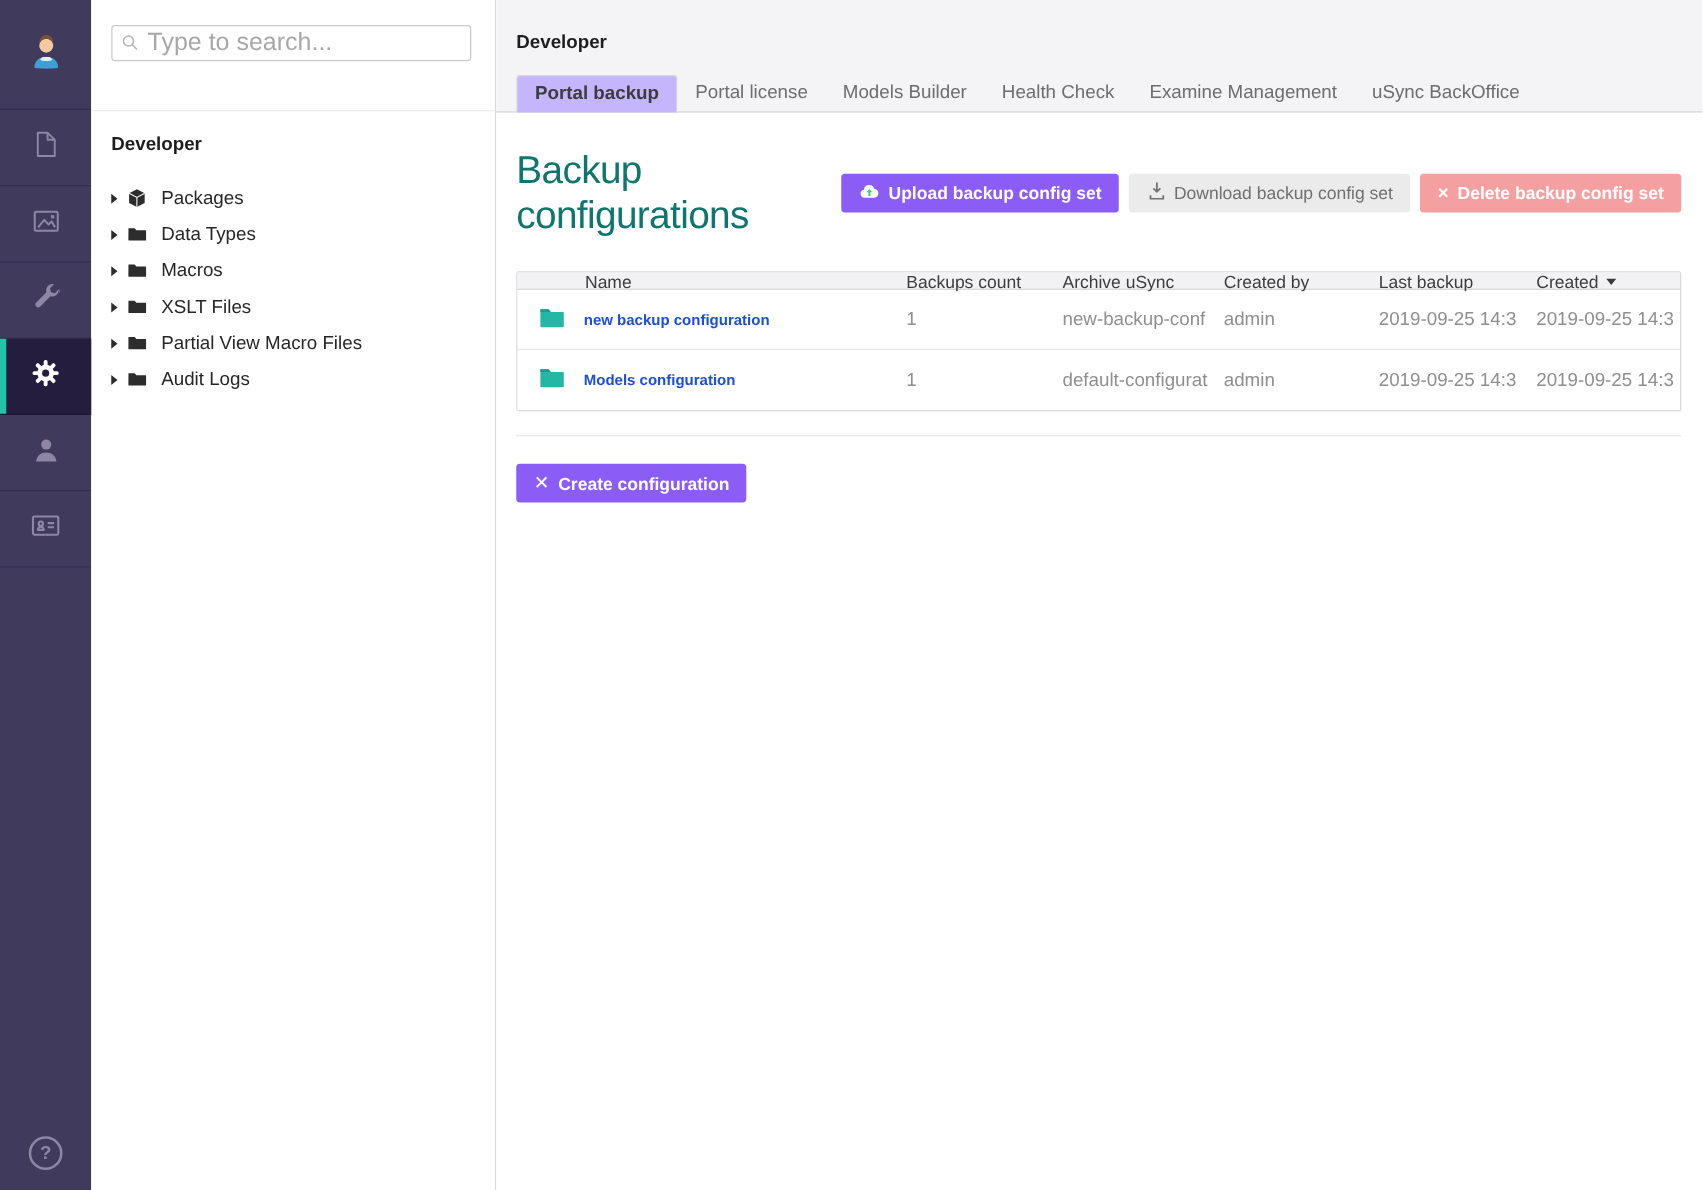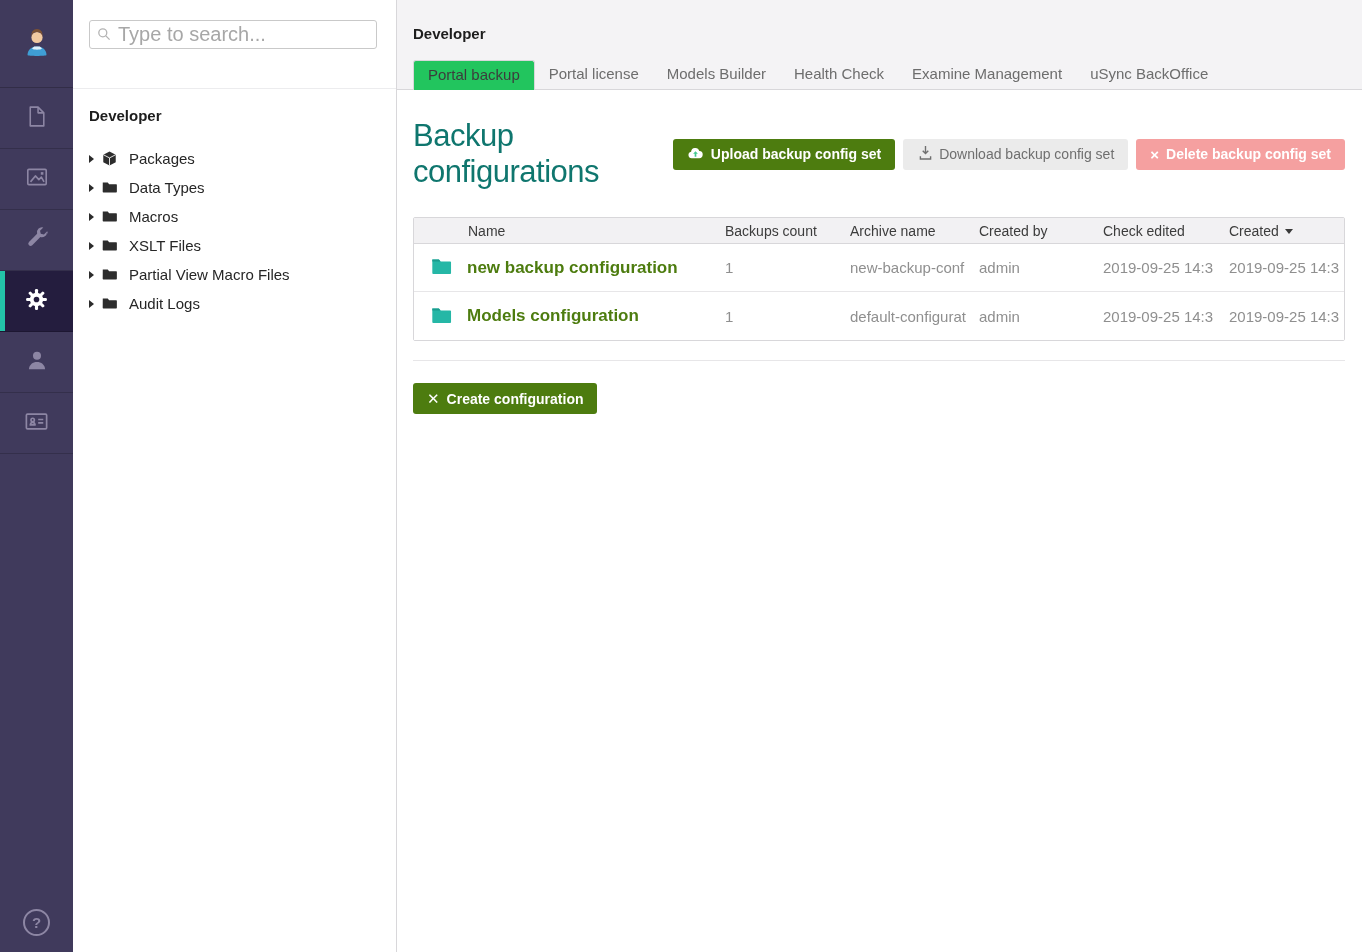--- a/index.html
+++ b/index.html
@@ -29,42 +29,42 @@
   .caret { width:0; height:0; border-left:5px solid #2b2b2b; border-top:4px solid transparent; border-bottom:4px solid transparent; margin-right:7px; }
   .tree-ico { width:17px; height:17px; margin-right:11px; color:#2d2d2d; display:flex; }
   .tree-label { font-size:15px; color:#262626; }
 
   
   .main { flex:1; display:flex; flex-direction:column; background:#fff; min-width:0; }
   .main-header { background:#f4f3f5; border-bottom:1px solid #d8d7da; padding:0 16px; height:90px; display:flex; flex-direction:column; }
   .main-title { font-size:15px; font-weight:bold; color:#1d1d1d; margin-top:25px; }
   .tabs { display:flex; margin-top:auto; }
   .tab { font-size:15px; color:#6d6d6d; padding:5px 14px 6px; cursor:pointer; white-space:nowrap; }
-  .tab.active { background:#22c55e; color:#3c3c3c; border:1px solid #d8d7da; border-bottom:none; border-radius:3px 3px 0 0; margin-bottom:-1px; padding-bottom:7px; }
+  .tab.active { background:#c4b5fd; color:#3c3c3c; border:1px solid #d8d7da; border-bottom:none; border-radius:3px 3px 0 0; margin-bottom:-1px; padding-bottom:7px;font-weight:bold; }
 
   .content { padding:28px 17px 0 16px; }
   .title-row { display:flex; align-items:center; }
   .page-h1 { font-size:31px; font-weight:300; color:#0f766e; letter-spacing:-0.5px; }
   .btn-group { margin-left:auto; display:flex; gap:8px; }
   .btn { height:31px; border:none; border-radius:3px; padding:0 14px; font-size:14px; display:inline-flex; align-items:center; gap:7px; cursor:pointer; font-family:inherit; white-space:nowrap; }
-  .btn-green { background:#4d7c0f; color:#fff; font-weight:bold; }
+  .btn-green { background:#8b5cf6; color:#fff; font-weight:bold; }
   .btn-gray  { background:#ebebeb; color:#6f6f6f;padding-left:16px; }
   .btn-red   { background:#f5a0a0; color:#fff; font-weight:bold; }
   .x-glyph { font-weight:bold; font-size:15px; line-height:1; }
 
   
   .cfg-table { margin-top:27px; border:1px solid #d8d7da; border-radius:2px; }
   .t-row { display:grid; grid-template-columns: 1fr 125px 129px 124px 126px 115px; align-items:center; }
-  .t-head { background:#f2f1f3; height:26px; border-bottom:1px solid #d8d7da; }
+  .t-head { background:#f2f1f3; height:14px; border-bottom:1px solid #d8d7da; }
   .t-head .cell { font-size:14px; color:#3c3c3c; }
   .t-body-row { height:48px; background:#fff; border-bottom:1px solid #e7e6e8; cursor:pointer; }
   .t-body-row:last-child { border-bottom:none; }
   .cell { white-space:nowrap; overflow:hidden; font-size:15px; }
   .cell.name-cell { display:flex; align-items:center; padding-left:17px; gap:15px; }
-  .name-text { font-weight:bold; color:#4d7c0f; font-size:17px; }
+  .name-text { font-weight:bold; color:#1d4ed8; font-size:12px; }
   .muted { color:#8f8f8f; }
   .sort-arrow { display:inline-block; width:0; height:0; border-top:5px solid #3a3a3a; border-left:4.5px solid transparent; border-right:4.5px solid transparent; margin-left:6px; vertical-align:middle; }
 
   .divider { height:1px; background:#e7e6e8; margin-top:19px; }
   .create-row { margin-top:22px; }
 </style>
 </head>
 <body>
 
 <div class="app">
@@ -269,23 +269,23 @@
           </button>
         </div>
       </div>
 
       <div class="cfg-table">
         <div class="t-row t-head">
           <div class="cell name-cell">
               <span style="padding-left:37px">Name</span>
             </div>
           <div class="cell">Backups count</div>
-          <div class="cell">Archive name</div>
+          <div class="cell">Archive uSync</div>
           <div class="cell">Created by</div>
-          <div class="cell">Check edited</div>
+          <div class="cell">Last backup</div>
           <div class="cell">
             <span>Created</span><span class="sort-arrow"></span>
           </div>
         </div>
 
         <div class="t-row t-body-row">
           <div class="cell name-cell">
             <span>
               <svg width="21" height="18" viewBox="0 0 24 20">
                 <path d="M1.5 2.5h7.5l2 2.4h11a.9.9 0 0 1 .9.9V18a1 1 0 0 1-1 1h-19.4a1 1 0 0 1-1-1z" fill="#25b7a6"></path>

